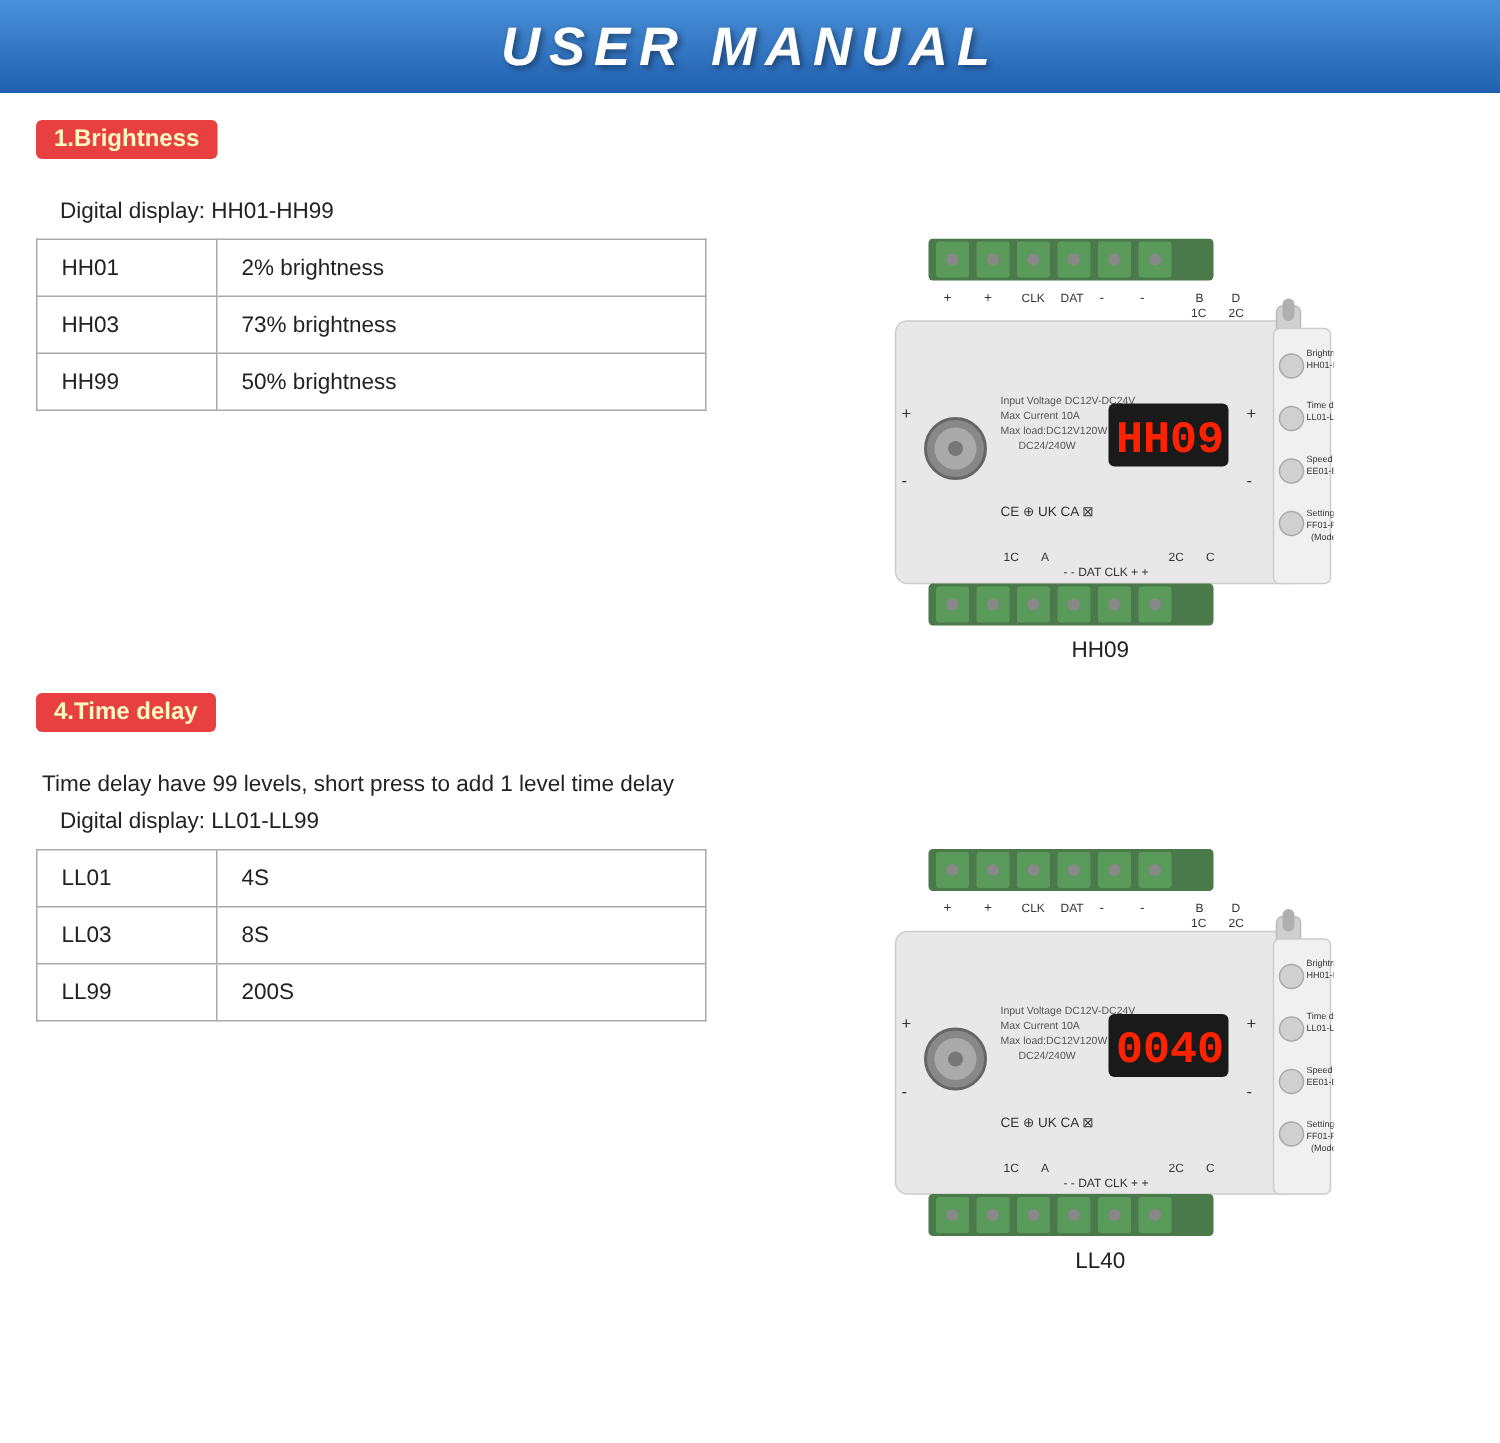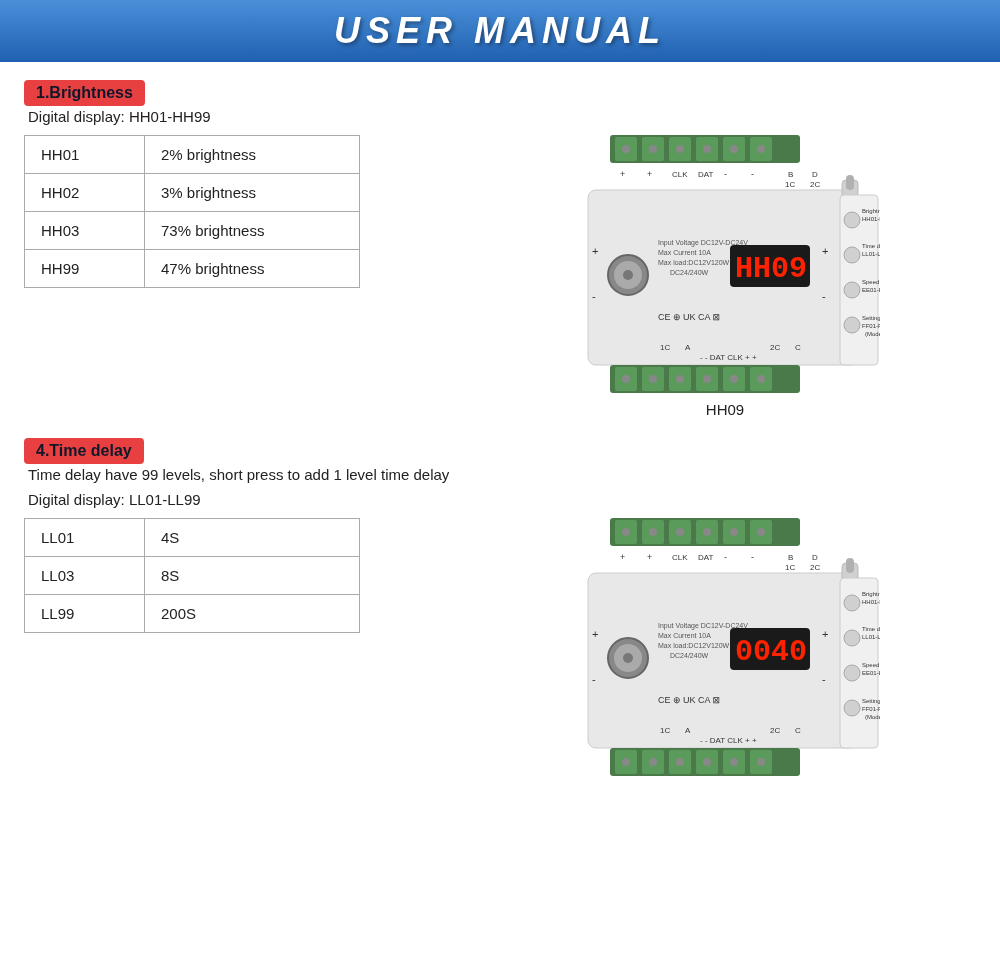--- a/index.html
+++ b/index.html
@@ -28,40 +28,40 @@
 
     
     .content {
       padding: 18px 24px;
     }
 
     
     .section-header {
       display: inline-block;
       background: #e84040;
-      color: #0f172a;
+      color: #fef9c3;
       font-weight: bold;
       font-size: 16px;
       padding: 4px 12px;
       border-radius: 4px;
-      margin-bottom: 2px;
+      margin-bottom: 26px;
     }
 
     .section-desc {
       font-size: 15px;
       color: #222;
       margin-bottom: 8px;
       margin-left: 4px;
     }
 
     .digital-display-label {
       font-size: 15px;
       color: #222;
       margin-bottom: 10px;
-      margin-left: 4px;
+      margin-left: 16px;
     }
 
     
     .section-row {
       display: flex;
       align-items: flex-start;
       gap: 20px;
       margin-bottom: 20px;
     }
 
@@ -72,21 +72,21 @@
     .device-col {
       flex: 1;
       display: flex;
       flex-direction: column;
       align-items: center;
     }
 
     
     table {
       border-collapse: collapse;
-      width: 336px;
+      width: 447px;
     }
     table td {
       border: 1px solid #aaa;
       padding: 10px 16px;
       font-size: 15px;
       color: #222;
       background: #fff;
     }
     table td:first-child {
       width: 120px;
@@ -126,30 +126,26 @@
 
     <div class="section-row">
       <div class="table-col">
         <table>
           <tbody>
               <tr>
             <td>HH01</td>
             <td>2% brightness</td>
           </tr>
           <tr>
-            <td>HH02</td>
-            <td>3% brightness</td>
-          </tr>
-          <tr>
             <td>HH03</td>
             <td>73% brightness</td>
           </tr>
           <tr>
             <td>HH99</td>
-            <td>47% brightness</td>
+            <td>50% brightness</td>
           </tr>
         </tbody>
           </table>
       </div>
       <div class="device-col">
         <div class="device-wrapper">
 
           <svg class="device-svg" width="310" height="260" viewBox="0 0 310 260">
 
             <rect x="40" y="0" width="190" height="28" rx="3" fill="#4a7a4a"></rect>
@@ -357,18 +353,19 @@
             <rect x="126" y="232" width="22" height="24" rx="2" fill="#5a9a5a"></rect>
             <rect x="153" y="232" width="22" height="24" rx="2" fill="#5a9a5a"></rect>
             <rect x="180" y="232" width="22" height="24" rx="2" fill="#5a9a5a"></rect>
             <circle cx="56" cy="244" r="4" fill="#888"></circle>
             <circle cx="83" cy="244" r="4" fill="#888"></circle>
             <circle cx="110" cy="244" r="4" fill="#888"></circle>
             <circle cx="137" cy="244" r="4" fill="#888"></circle>
             <circle cx="164" cy="244" r="4" fill="#888"></circle>
             <circle cx="191" cy="244" r="4" fill="#888"></circle>
           </svg>
+          <div class="device-label">LL40</div>
         </div>
       </div>
     </div>
   </div>
 
 </div>
 
 </body></html>

